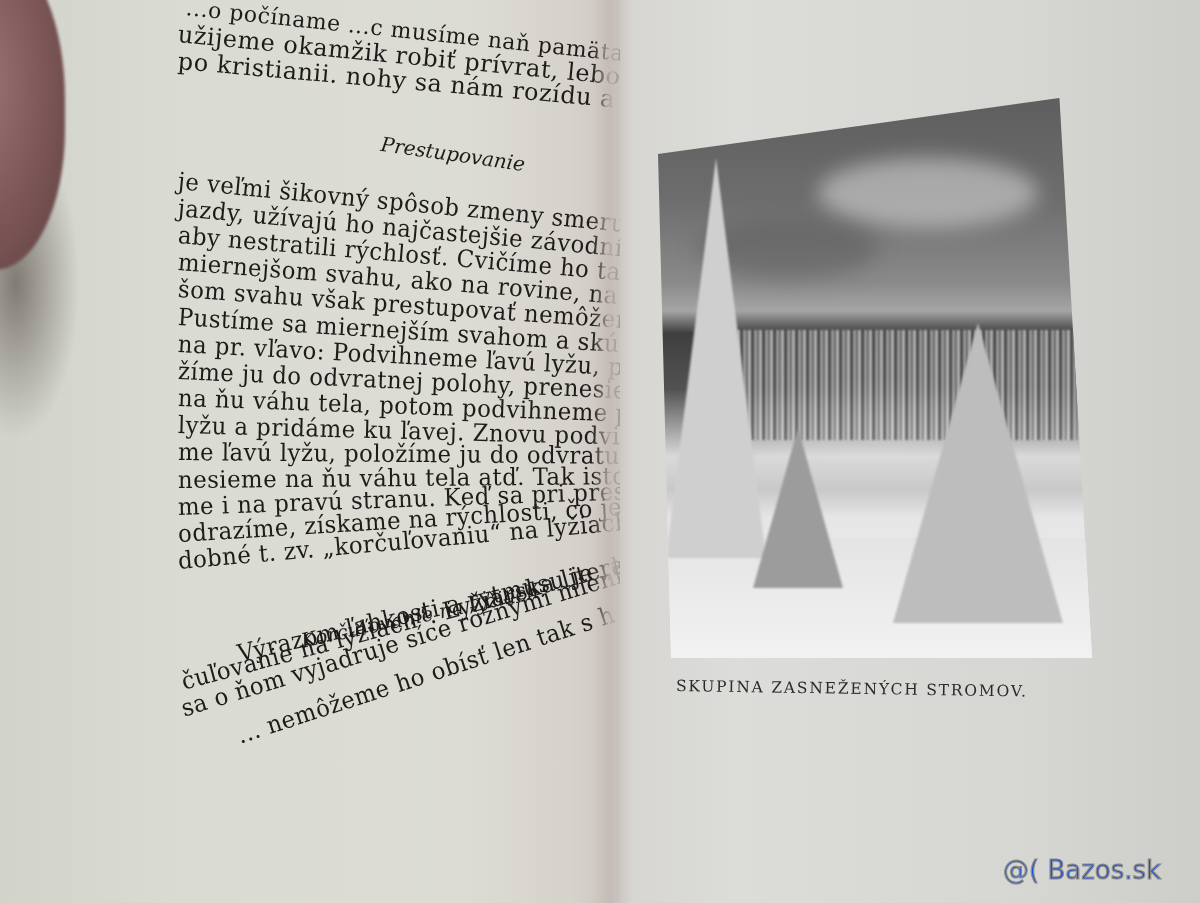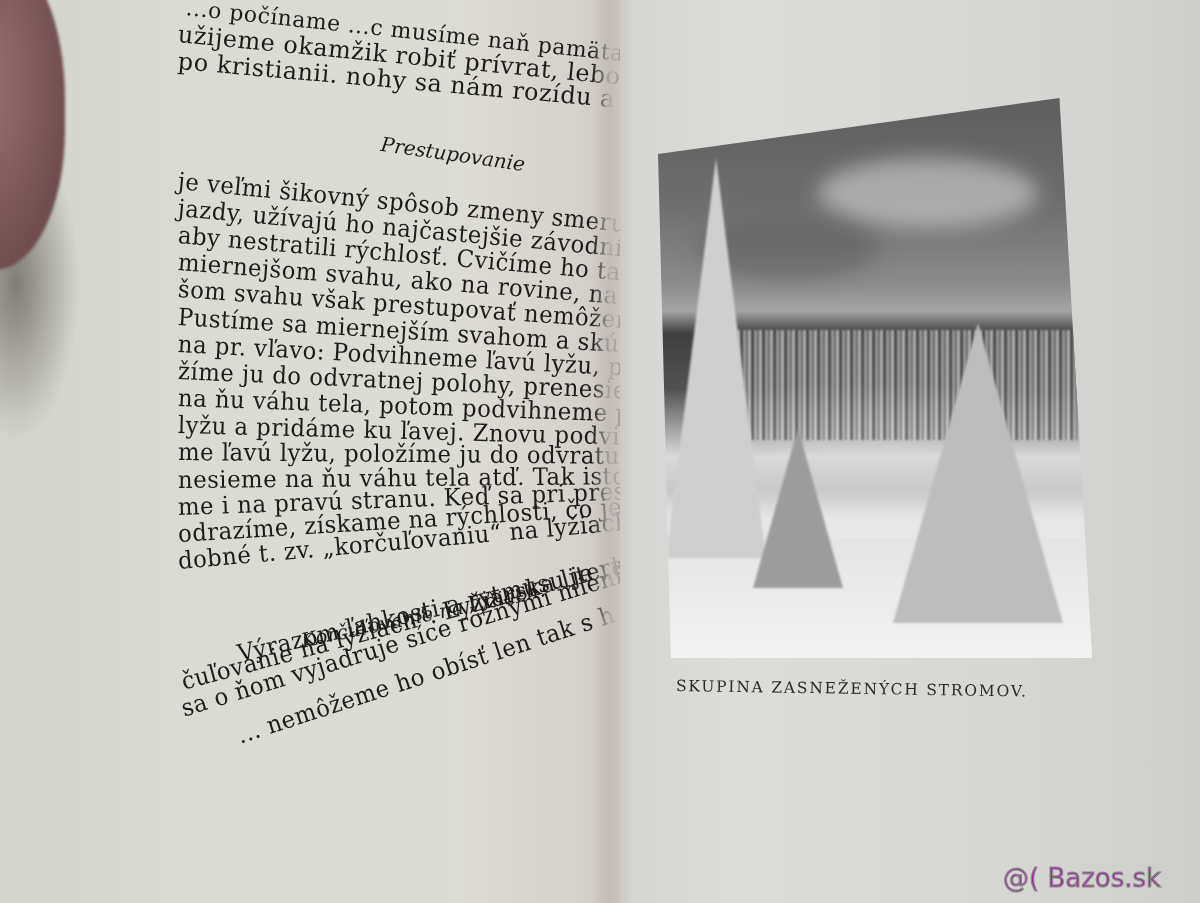--- a/index.html
+++ b/index.html
@@ -69,21 +69,21 @@
       position:absolute; left:0; right:0; bottom:0; height:120px;
       background:linear-gradient(180deg,#e4e4e4,#f2f2f2);
     }
     .caption {
       position:absolute; left:676px; top:677px; width:380px;
       font-family:"DejaVu Serif", serif; font-size:15.5px; letter-spacing:1.8px;
       color:#2a2a2a; white-space:nowrap; transform:rotate(0.9deg); transform-origin:0 50%;
     }
     .watermark {
       position:absolute; left:1003px; top:855px; font-family:"DejaVu Sans", sans-serif;
-      font-size:26px; color:#a21caf; -webkit-text-stroke:1.2px #8e8e89; white-space:nowrap;margin-top:8px;
+      font-size:26px; color:#1d4ed8; -webkit-text-stroke:1.2px #8e8e89; white-space:nowrap;
     }
   </style>
 </head>
 <body>
 
 <div class="scene">
 
   <div class="left-page">
     <div class="text-block">
 

